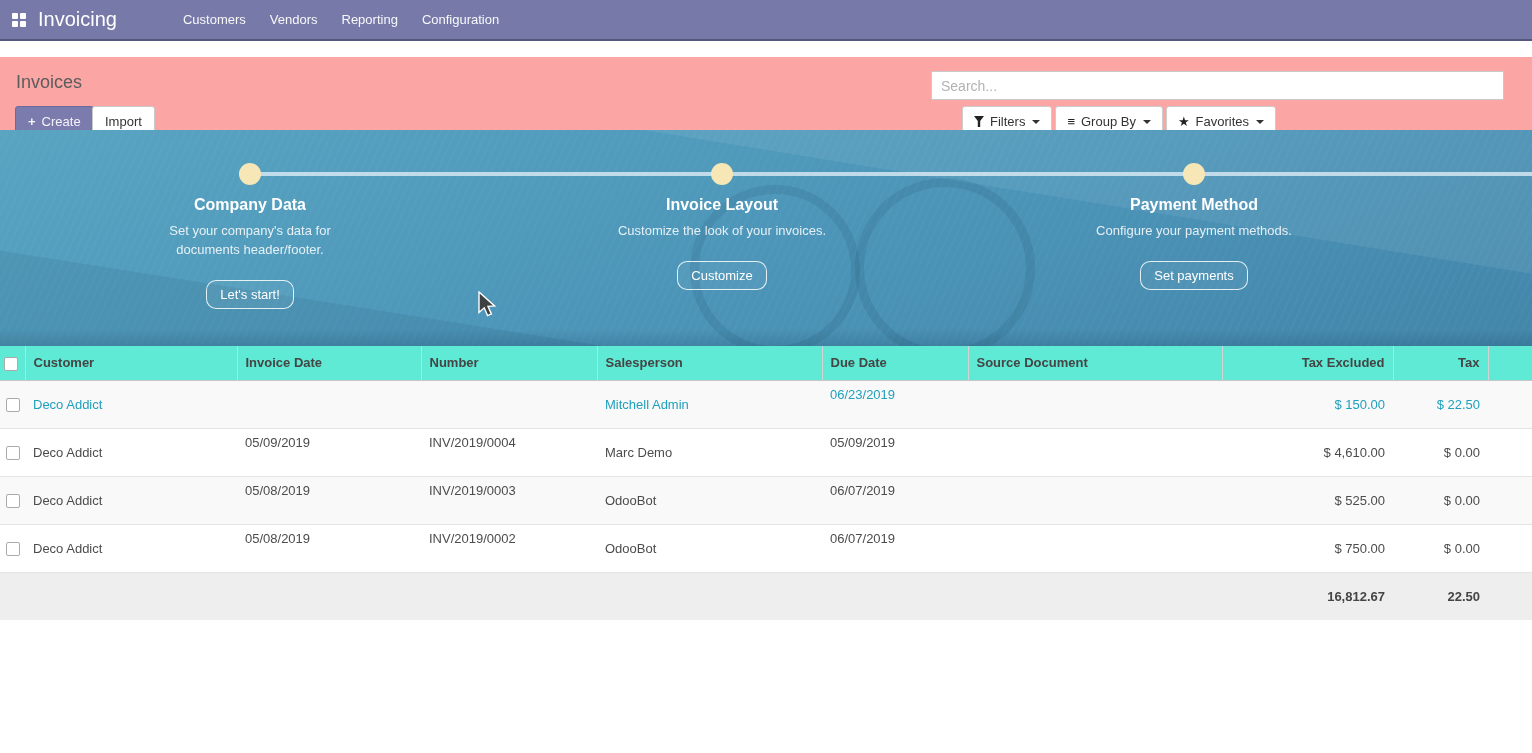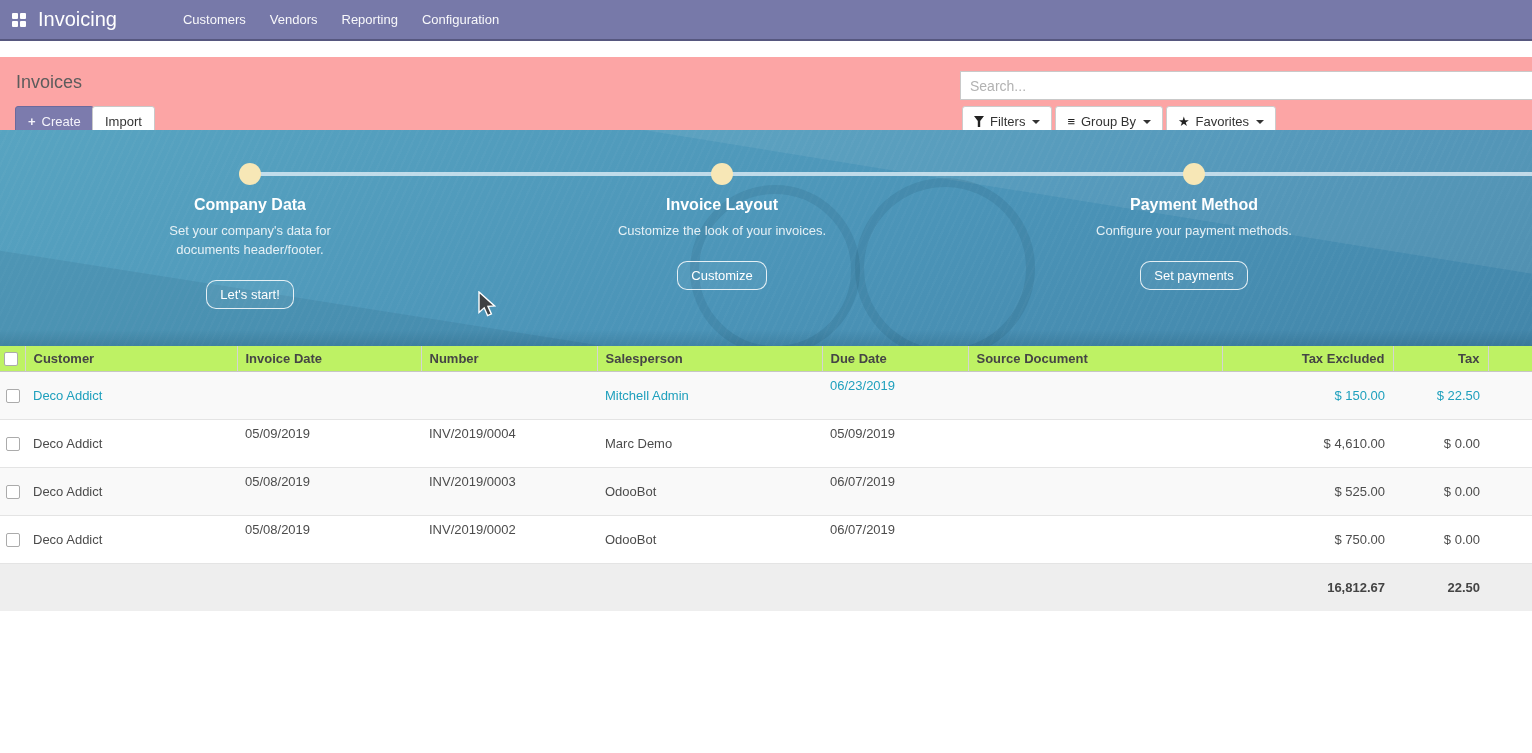--- a/index.html
+++ b/index.html
@@ -21,21 +21,21 @@
   
   .control-panel { position:absolute; left:0; top:41px; width:100%; height:84px; background:#fca5a5;margin-top:16px; }
   .page-title { position:absolute; left:16px; top:15px; font-size:18px; color:#5c5c5c; font-weight:400; }
   .btn { display:inline-flex; align-items:center; justify-content:center; font-size:13px;
          border-radius:3px; cursor:pointer; white-space:nowrap; }
   .btn-create { position:absolute; left:15px; top:49px; height:30px; padding:0 12px;
                 background:#7c7bad; border:1px solid #6b6a9c; color:#f4f3fb; }
   .btn-create .plus { font-weight:bold; margin-right:6px; font-size:13px; }
   .btn-import { position:absolute; left:92px; top:49px; height:30px; padding:0 12px;
                 background:#fff; border:1px solid #c9c9c9; color:#333; }
-  .search-input { position:absolute; left:960px; top:14px; width:573px; height:29px;
+  .search-input { position:absolute; left:931px; top:14px; width:573px; height:29px;
                   border:1px solid #c9c9c9; padding:12px 9px; font-size:14px; color:#333;
                   font-family:"Liberation Sans", sans-serif; outline:none; }
   .search-input::placeholder { color:#b2b2b2; }
   .filter-group { position:absolute; left:962px; top:49px; display:flex; }
   .btn-filter { height:31px; padding:0 11px; background:#fff; border:1px solid #ccc; color:#333;
                 margin-right:3px; }
   .btn-filter .glyph { margin-right:6px; font-size:13px; color:#222; }
   .funnel-icon { width:10px; height:11px; background:#222; margin-right:6px;
                  clip-path:polygon(0 0,100% 0,62% 45%,62% 100%,38% 100%,38% 45%); }
   .caret { width:0; height:0; border-left:4px solid transparent; border-right:4px solid transparent;
@@ -65,21 +65,21 @@
   .step-1 { left:90px; } .step-2 { left:562px; } .step-3 { left:1034px; }
   .step-title { color:#fff; font-size:16px; font-weight:bold; }
   .step-desc { margin-top:7px; max-width:212px; color:rgba(255,255,255,0.85); font-size:13px; line-height:19px; }
   .step-btn { margin-top:21px; padding:6px 13px; font-size:13px; color:#fff;
               background:rgba(255,255,255,0.05); border:1px solid rgba(255,255,255,0.85);
               border-radius:10px; cursor:pointer; font-family:"Liberation Sans", sans-serif; }
 
   
   .invoice-table { position:absolute; left:0; top:346px; width:1532px; border-collapse:collapse;
                    table-layout:fixed; font-size:13px; color:#4c4c4c; }
-  .invoice-table th { height:25px; background:#bef264; font-weight:bold; text-align:left;
+  .invoice-table th { height:34px; background:#5eead4; font-weight:bold; text-align:left;
                       padding:0 8px; border-right:1px solid #d4d4d4; border-bottom:1px solid #c6c6c6;
                       color:#454545; cursor:pointer; white-space:nowrap; overflow:hidden; }
   .invoice-table th.num, .invoice-table td.num { text-align:right; }
   .invoice-table td { height:33px; padding:16px 8px; border-bottom:1px solid #e4e4e4; vertical-align:middle;
                       white-space:nowrap; overflow:hidden; }
   .invoice-table td.top { vertical-align:top; padding-top:6px; }
   .invoice-table tr.stripe td { background:#f9f9f9; }
   .invoice-table tr.draft td { color:#1fa0bd; }
   .cb-cell { text-align:center; padding:0 4px !important; }
   .checkbox { display:inline-block; width:14px; height:14px; background:#fff;

